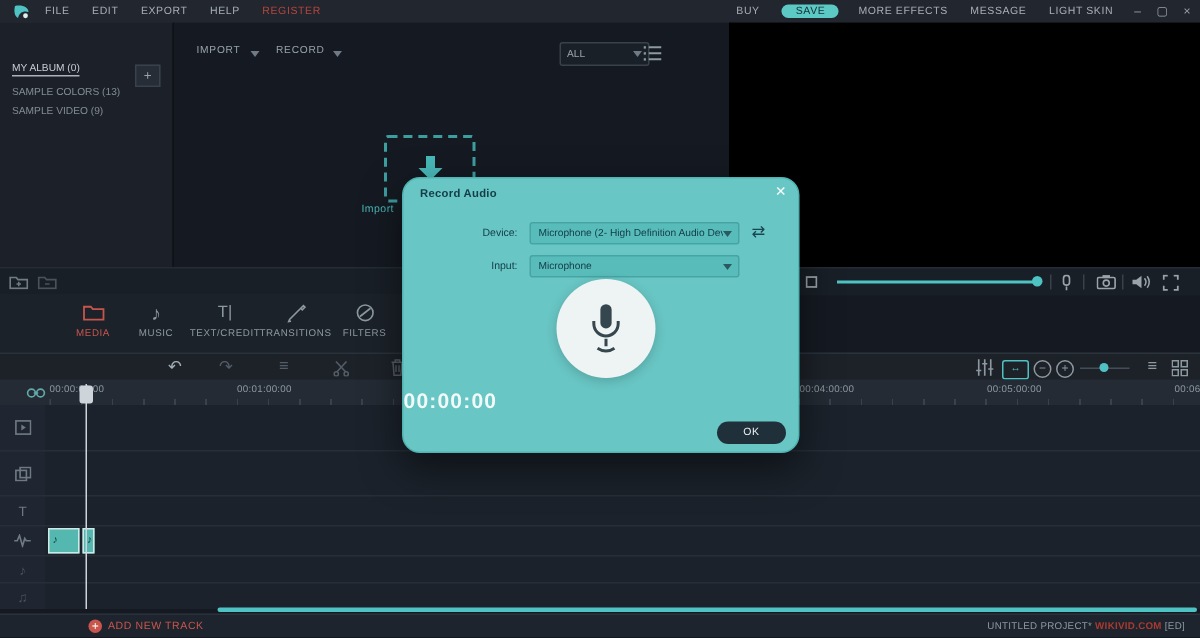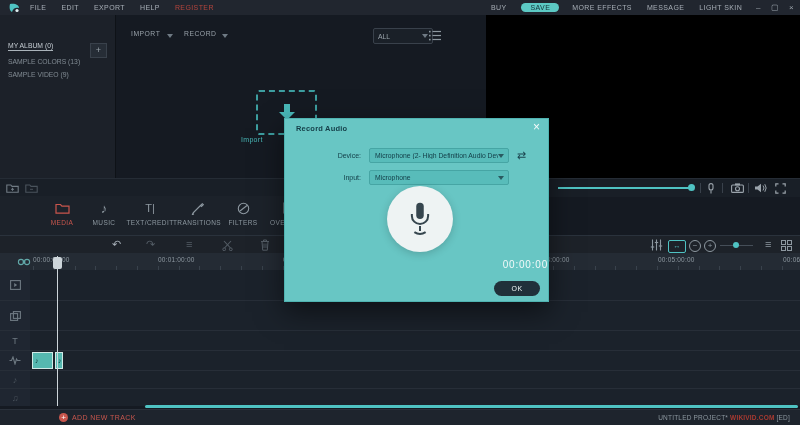--- a/index.html
+++ b/index.html
@@ -77,35 +77,35 @@
               border-radius:2px;z-index:6;}
   .hscroll{position:absolute;left:145px;top:405px;width:653px;height:3px;background:#4fc3c3;border-radius:2px;}
   .footer{position:absolute;left:0;top:409px;width:800px;height:16px;background:#1e242d;
           border-top:1px solid #2a313b;}
   .addtrack{position:absolute;left:72px;top:4px;font-size:7px;color:#c8564d;letter-spacing:.4px;}
   .addcirc{position:absolute;left:59px;top:3px;width:9px;height:9px;border-radius:50%;background:#c8564d;
            color:#fff;font-size:8px;line-height:9px;text-align:center;}
   .status{position:absolute;right:10px;top:4px;font-size:6.5px;letter-spacing:.2px;white-space:nowrap;}
   .status .wm{color:#a83a31;font-weight:bold;}
   
-  .dialog{position:absolute;left:284px;top:118px;width:263px;height:182px;background:#68c6c4;
-          border:1px solid #4fb3b1;box-shadow:0 10px 26px rgba(0,0,0,.5);z-index:50;border-radius:0;}
+  .dialog{position:absolute;left:268px;top:118px;width:263px;height:182px;background:#68c6c4;
+          border:1px solid #4fb3b1;box-shadow:0 10px 26px rgba(0,0,0,.5);z-index:50;border-radius:12px;}
   .dtitle{position:absolute;left:11px;top:5px;font-size:7.5px;font-weight:bold;color:#143d47;letter-spacing:.2px;}
   .dclose{position:absolute;right:8px;top:1px;font-size:12px;color:#f4fbfb;}
   .dlabel{position:absolute;left:6px;width:70px;text-align:right;font-size:7px;color:#14404a;line-height:15px;}
   .dselect{position:absolute;left:84px;width:140px;height:15px;background:#58bcba;border:1px solid #46a5a4;
            border-radius:2px;box-sizing:border-box;display:flex;align-items:center;padding:0 10px 0 5px;}
   .dselect .val{font-size:6.8px;color:#123c46;white-space:nowrap;overflow:hidden;}
   .dselect .chev{border-top-color:#2a5a60;position:absolute;right:4px;}
   .refresh{position:absolute;left:232px;top:29px;font-size:11px;color:#1b454f;line-height:15px;}
   .miccircle{position:absolute;left:102px;top:67px;width:66px;height:66px;border-radius:50%;
              background:#eef3f3;box-shadow:0 2px 8px rgba(0,0,0,.18);
              display:flex;align-items:center;justify-content:center;}
-  .dtime{position:absolute;left:0;top:140px;width:100%;text-align:right;font-size:10px;
-         color:#f2f9f9;letter-spacing:.8px;}
+  .dtime{position:absolute;left:0;top:140px;width:100%;text-align:left;font-size:14px;
+         color:#f2f9f9;letter-spacing:.8px;font-weight:bold;}
   .okbtn{position:absolute;left:209px;top:162px;width:46px;height:15px;background:#20303a;border-radius:8px;
          color:#ecf3f4;font-size:7px;display:flex;align-items:center;justify-content:center;letter-spacing:.5px;}
   svg{display:block;}
 </style>
 </head>
 <body>
 
 <div class="stage">
 
   <div class="menubar row">

